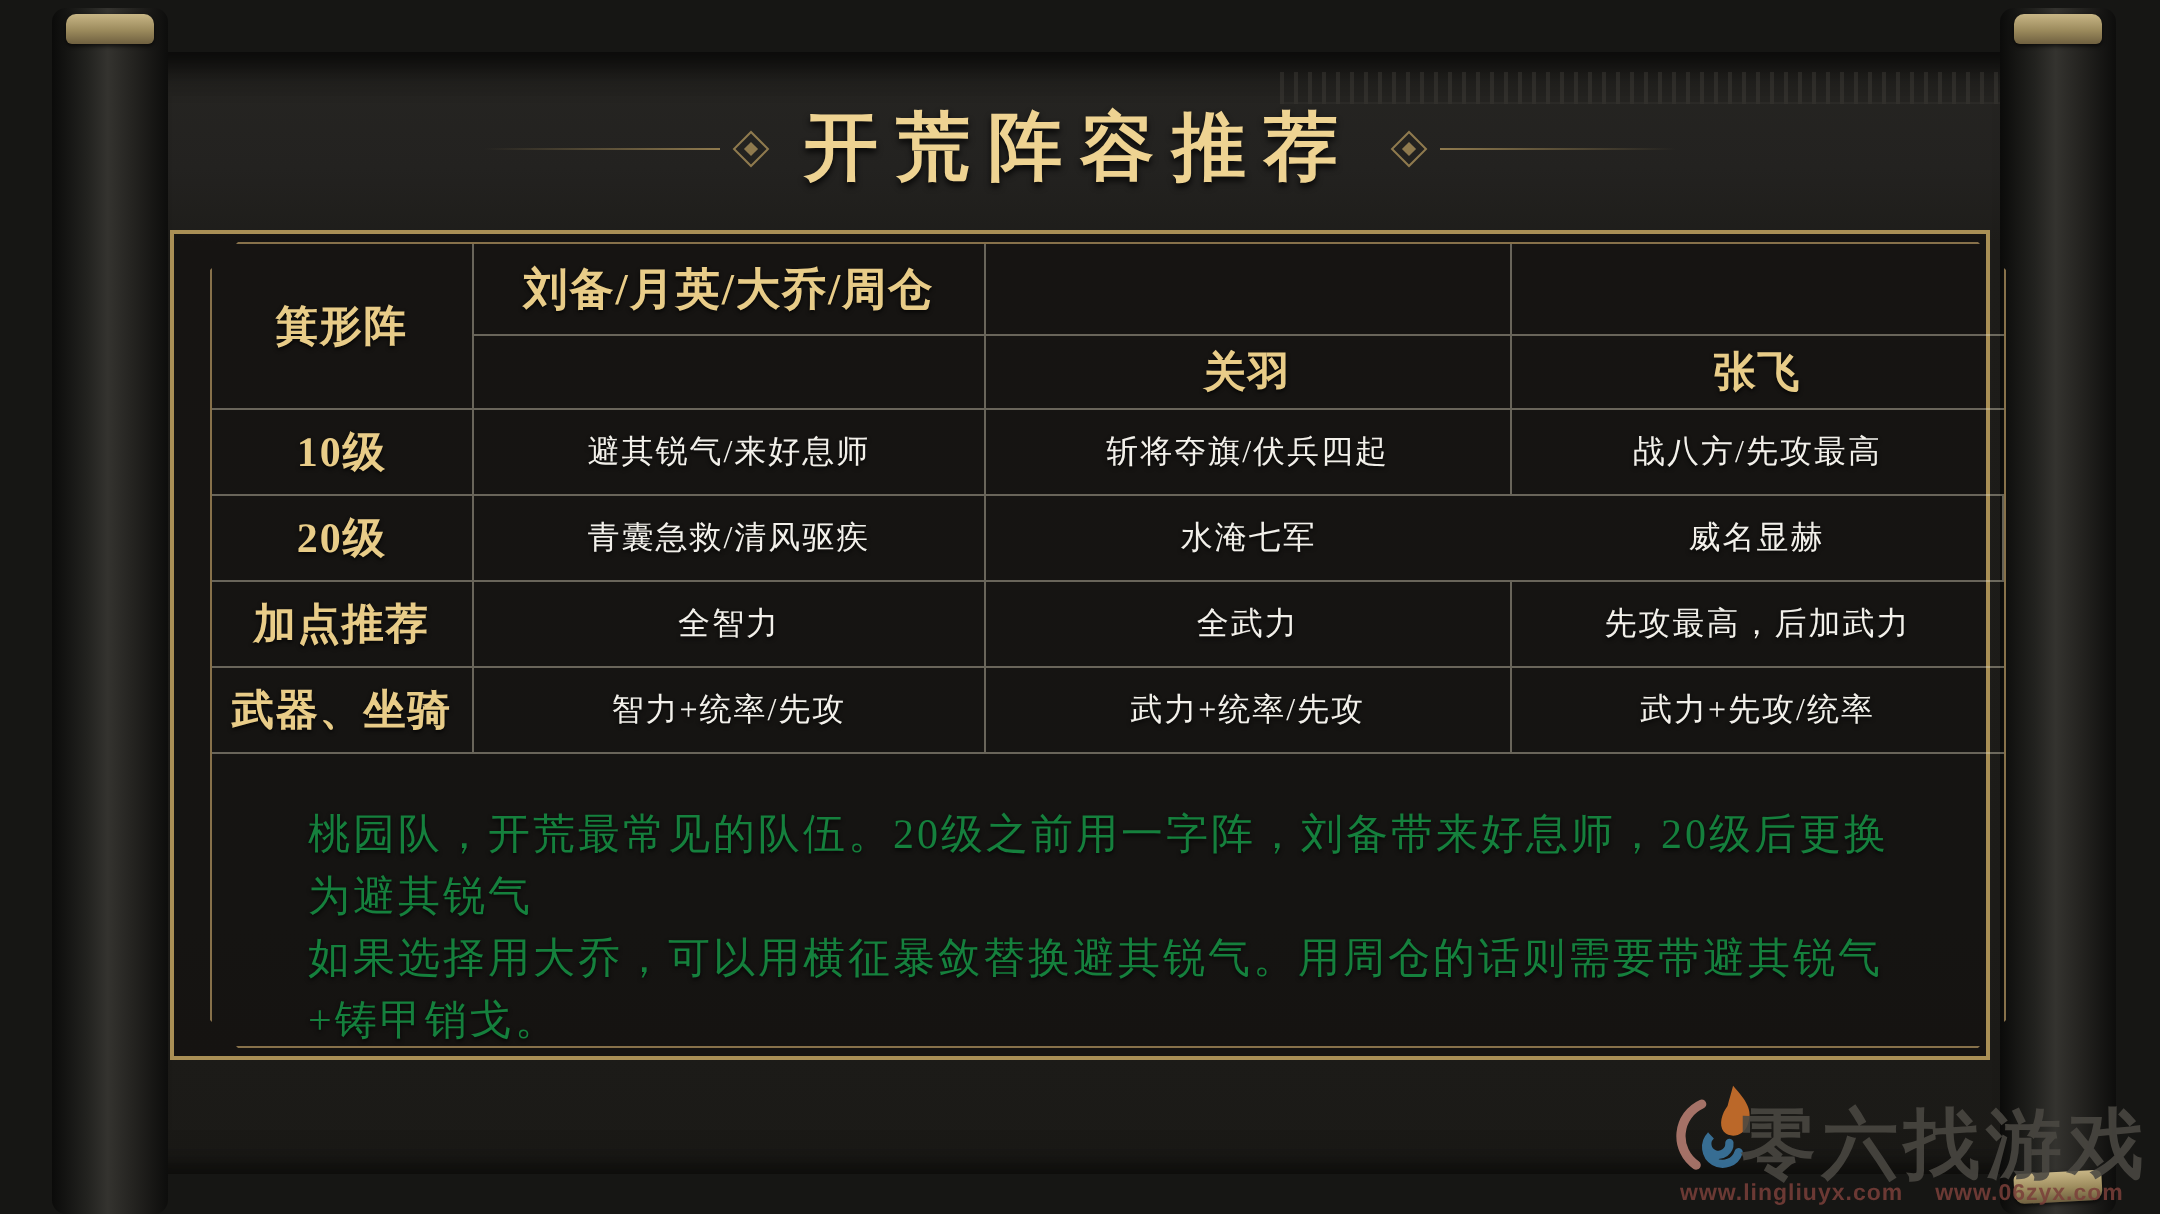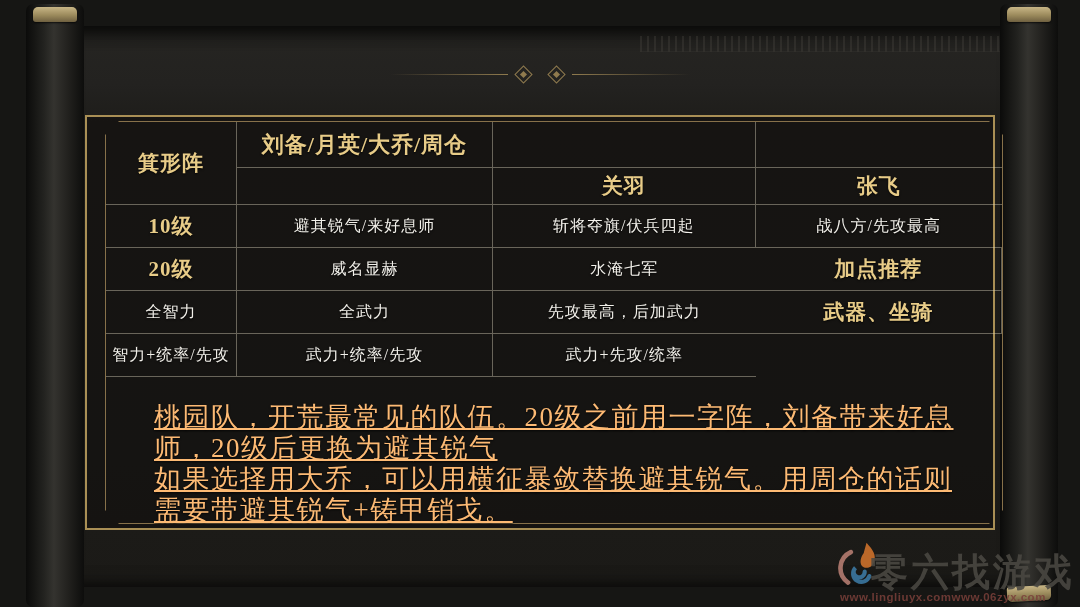--- a/index.html
+++ b/index.html
@@ -85,35 +85,34 @@
   .gold{color:#e8cc88; font-weight:700; font-size:21px;}
   .lineup{font-size:22px;}
   .c-formation{grid-row:1/3; grid-column:1;}
   .r1c2{grid-row:1; grid-column:2;} .r1c3{grid-row:1; grid-column:3;} .r1c4{grid-row:1; grid-column:4;}
   .r2c2{grid-row:2; grid-column:2;} .r2c3{grid-row:2; grid-column:3;} .r2c4{grid-row:2; grid-column:4;}
   .notes{
     grid-row:7; grid-column:1/5; display:block;
     padding:25px 38px 0 48px; text-align:left;
   }
   .note-line{
-    font-size:27px; color:#fdba74; line-height:31px; letter-spacing:1.5px;
+    font-size:21px; color:#15803d; line-height:31px; letter-spacing:1.5px;
     text-shadow:0 1px 2px rgba(0,0,0,.8);
-    text-decoration:underline;
   }
   
   .watermark{position:absolute; right:4px; bottom:2px; width:238px; height:64px; z-index:5;}
   .wm-logo{position:absolute; left:0; top:0; width:46px; height:48px; opacity:.9;}
   .wm-brand{
     position:absolute; left:32px; top:6px; font-size:38px; font-weight:700;
     color:rgba(74,72,66,.88); letter-spacing:3px; white-space:nowrap;
     font-family:"Liberation Sans","DejaVu Sans",sans-serif;
   }
   .wm-urls{
     position:absolute; left:2px; bottom:2px; right:0;
-    display:flex; font-family:"Liberation Sans","DejaVu Sans",sans-serif;
+    display:flex; gap:16px; font-family:"Liberation Sans","DejaVu Sans",sans-serif;
     font-size:11.5px; font-weight:700; color:rgba(122,64,58,.85); letter-spacing:.5px;
   }
 </style>
 </head>
 <body>
 
 <div class="stage">
 
   <div class="sheet"></div>
   <div class="meander"></div>
@@ -124,20 +123,21 @@
   <div class="roller roller-right">
     <div class="cap cap-top"></div>
     <div class="cap cap-bottom"></div>
   </div>
 
   <div class="title-row">
     <div class="ornament left">
       <div class="orn-line"></div>
       <div class="orn-diamond"></div>
     </div>
+    <h1 class="page-title">开荒阵容推荐</h1>
     <div class="ornament right">
       <div class="orn-diamond"></div>
       <div class="orn-line"></div>
     </div>
   </div>
 
   <div class="panel">
     <div class="panel-inner">
       <div class="grid">
 
@@ -149,22 +149,23 @@
         <div class="cell br bb r2c2"></div>
         <div class="cell gold br bb r2c3">关羽</div>
         <div class="cell gold bb r2c4">张飞</div>
 
         <div class="cell gold br bb">10级</div>
         <div class="cell br bb">避其锐气/来好息师</div>
         <div class="cell br bb">斩将夺旗/伏兵四起</div>
         <div class="cell bb">战八方/先攻最高</div>
 
         <div class="cell gold br bb">20级</div>
+        <div class="cell br bb">青囊急救/清风驱疾</div>
+        <div class="cell bb">水淹七军</div>
         <div class="cell br bb">威名显赫</div>
-        <div class="cell bb">水淹七军</div>
 
         <div class="cell gold br bb">加点推荐</div>
         <div class="cell br bb">全智力</div>
         <div class="cell br bb">全武力</div>
         <div class="cell bb">先攻最高，后加武力</div>
 
         <div class="cell gold br bb">武器、坐骑</div>
         <div class="cell br bb">智力+统率/先攻</div>
         <div class="cell br bb">武力+统率/先攻</div>
         <div class="cell bb">武力+先攻/统率</div>

